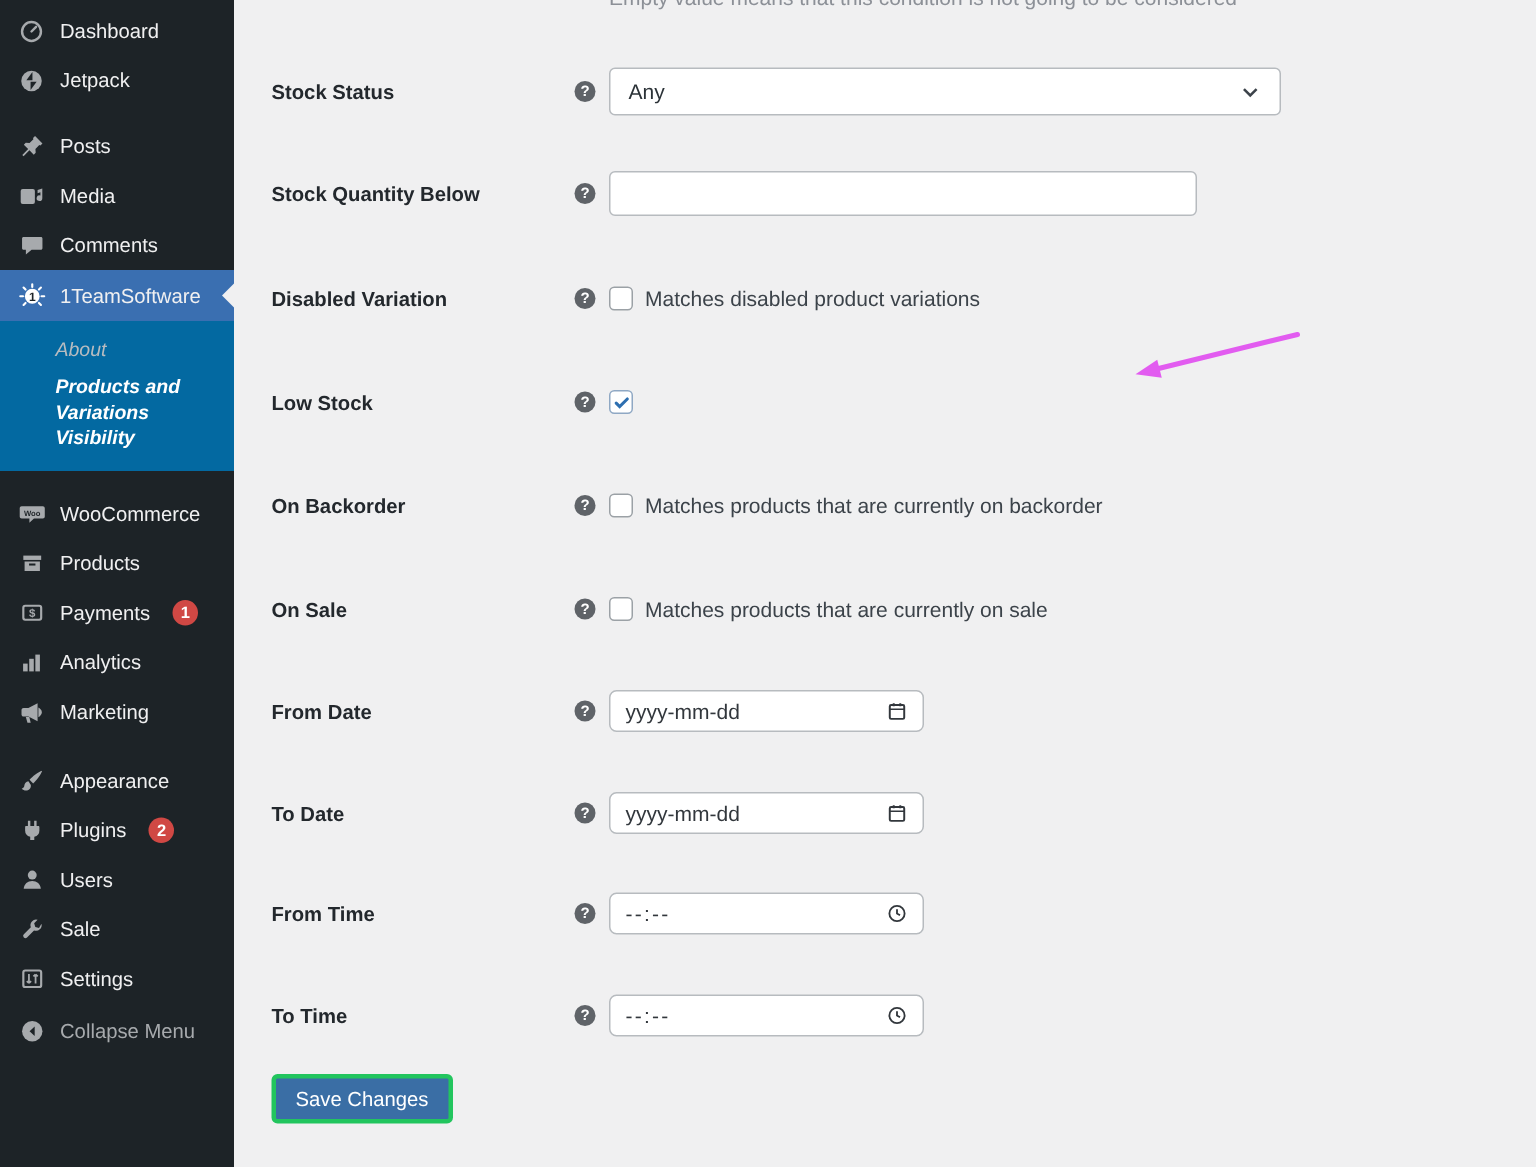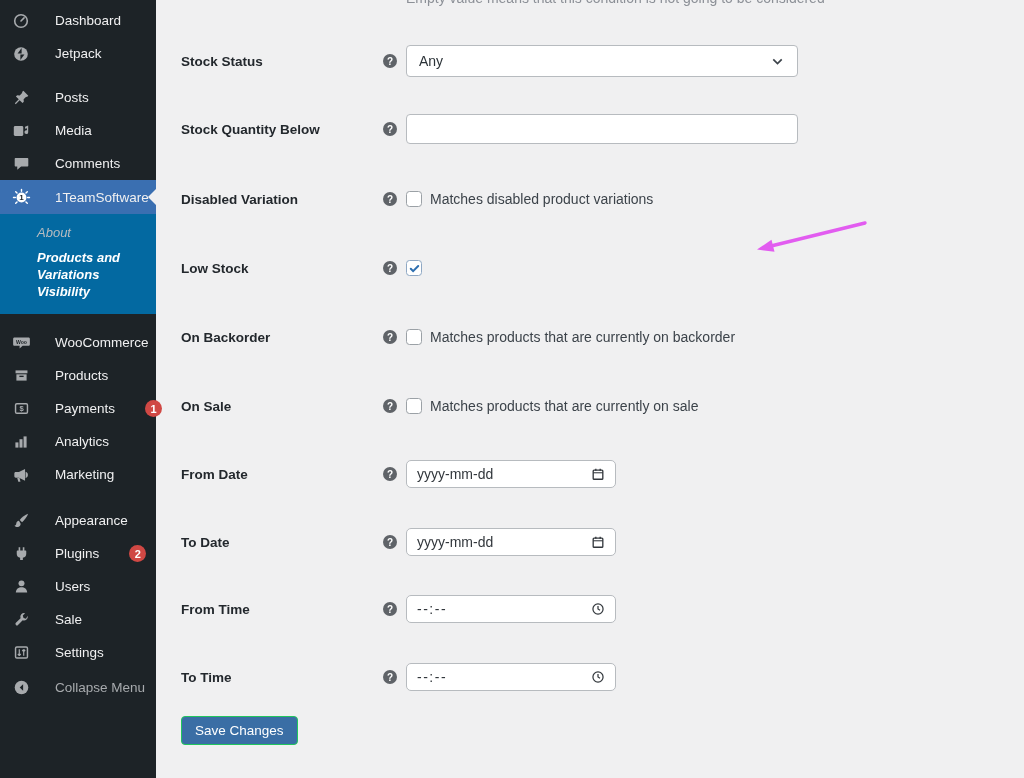--- a/index.html
+++ b/index.html
@@ -11,21 +11,21 @@
     background: #f0f0f1;
   }
 
   
   .sidebar {
     position:absolute; left:0; top:0; width:156px; height:778px;
     background:#1d2327; z-index:2;
   }
   .mi {
     position:relative;
-    display:flex; align-items:center; gap:24px;
+    display:flex; align-items:center; gap:9px;
     height:33px; padding-left:11px;
     color:#f0f0f1; font-size:13.5px; cursor:pointer;
   }
   .mi .ico { width:20px; height:20px; color:#a7aaad; display:flex; align-items:center; justify-content:center; flex:0 0 20px; }
   .mi.active { background:#3a6fb1; }
   .mi.active .ico { color:#ffffff; }
   .mi.active::after {
     content:""; position:absolute; right:0; top:50%; transform:translateY(-50%);
     border:8px solid transparent; border-right-color:#f0f0f1; border-left-width:0;
   }
@@ -56,21 +56,21 @@
     display:flex; align-items:center; height:34px;
   }
   .flabel { width:202px; flex:0 0 202px; font-size:13.5px; font-weight:700; color:#23282d; }
   .help {
     flex:0 0 14px; width:14px; height:14px; border-radius:50%;
     background:#5f6368; color:#fff; font-size:10px; font-weight:700;
     display:flex; align-items:center; justify-content:center;
     margin-right:9px; cursor:pointer;
   }
   .select {
-    width:392px; height:32px; background:#fff;
+    width:448px; height:32px; background:#fff;
     border:1px solid #b7bbbf; border-radius:4px;
     display:flex; align-items:center; justify-content:space-between;
     padding:0 12px; font-size:14px; color:#2c3338; cursor:pointer;
   }
   .text-input {
     width:392px; height:30px; background:#fff;
     border:1px solid #b7bbbf; border-radius:4px;
   }
   .mini-input {
     width:210px; height:28px; background:#fff;
@@ -85,21 +85,21 @@
     border:1px solid #9ba1a6; border-radius:3.5px;
     display:flex; align-items:center; justify-content:center;
     margin-right:8px; cursor:pointer;
   }
   .cb svg { display:none; }
   .cb.checked { border-color:#8fa8c4; }
   .cb.checked svg { display:block; }
   .cb-label { font-size:14px; color:#3c434a; }
   .save-btn {
     position:absolute; left:25px; top:716px;
-    background:#3a6ea5; border:1px solid #22c55e; border-radius:4px;
+    background:#3a6ea5; border:3px solid #22c55e; border-radius:4px;
     color:#fff; font-size:13.5px; font-weight:500;
     padding:6px 13px; cursor:pointer;
     font-family:"Liberation Sans",sans-serif;
   }
   .annotation-layer { position:absolute; left:0; top:0; width:868px; height:778px; pointer-events:none; }
 
   .t44{top:44px}.t114{top:112px}.t182{top:182px}.t251{top:251px}.t320{top:320px}
   .t389{top:389px}.t457{top:457px}.t525{top:525px}.t592{top:592px}.t660{top:660px}
 </style>
 </head>

